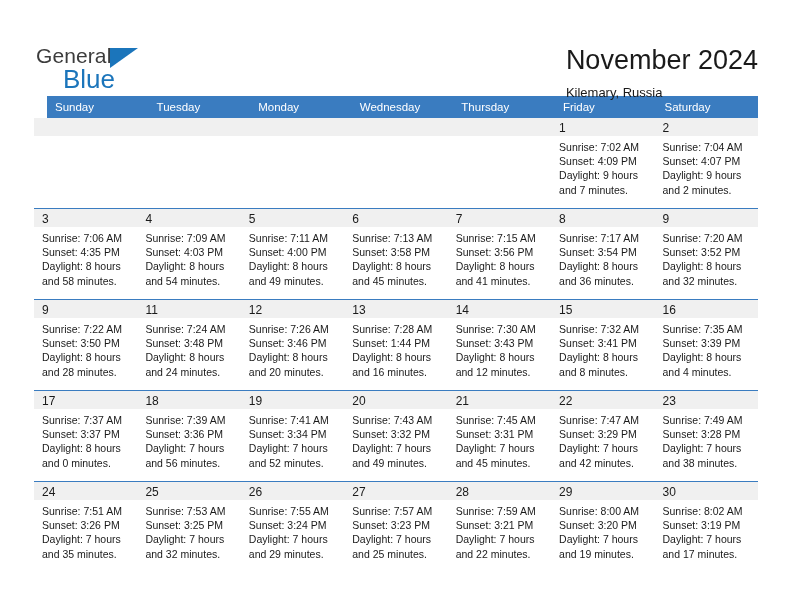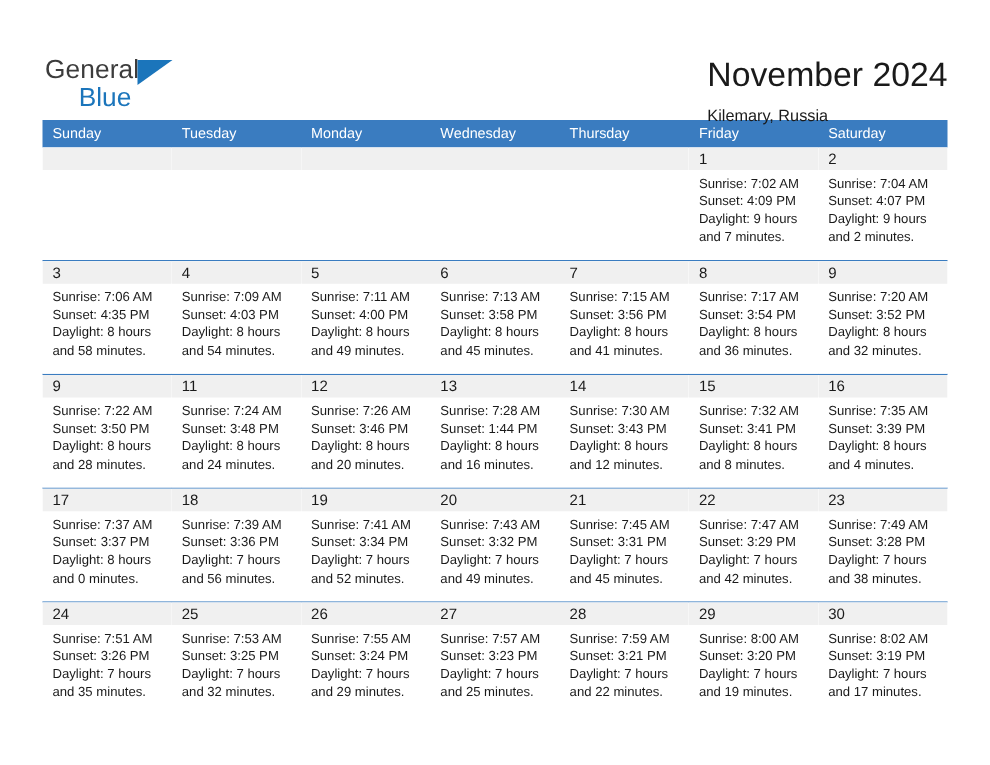--- a/index.html
+++ b/index.html
@@ -38,21 +38,21 @@
     padding-left: 2px;
   }
   .brand-general {
     font-size: 21px;
     color: #3c3c3c;
     letter-spacing: 0.1px;
     line-height: 24px;
     display: block;
   }
   .brand-blue {
-    font-size: 21px;
+    font-size: 26px;
     color: #1b75bb;
     line-height: 22px;
     display: block;
     padding-left: 27px;
   }
   .brand-triangle {
     position: absolute;
     left: 76px;
     top: 4px;
     width: 0;
@@ -80,20 +80,21 @@
 
   
   .calendar {
     width: 724px;
     margin-top: 6px;
   }
   .dow-row {
     display: flex;
     background: #3a7cc0;
     height: 22px;
+    margin-left: 13px;
   }
   .dow-cell {
     flex: 1 1 0;
     color: #ffffff;
     font-size: 11.5px;
     line-height: 22px;
     padding-left: 8px;
     box-sizing: border-box;
   }
   .week-row {

